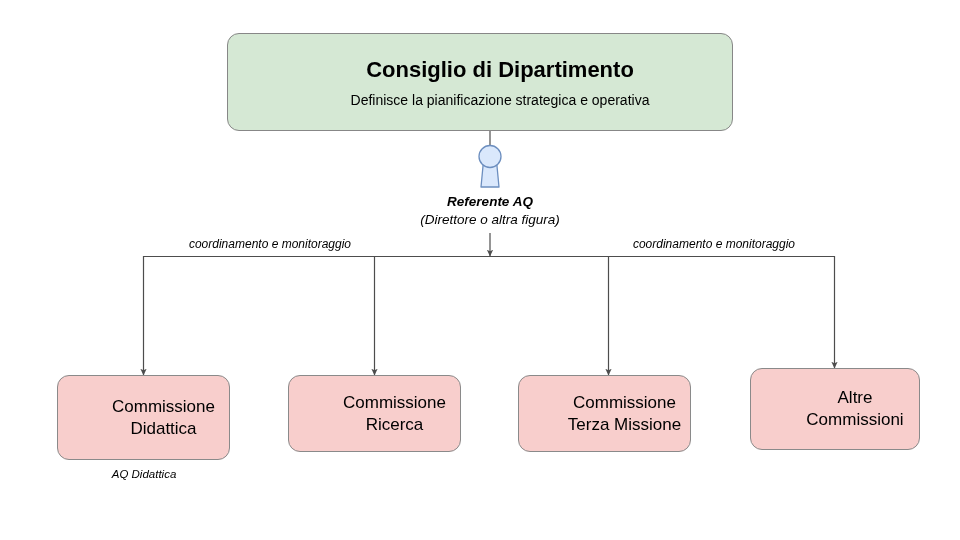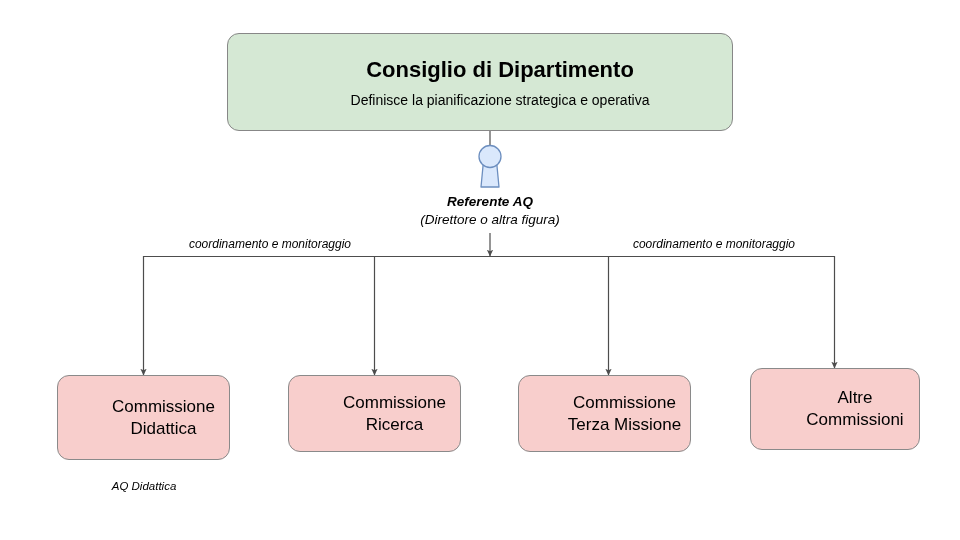--- a/index.html
+++ b/index.html
@@ -142,21 +142,21 @@
   <div class="txt role-name" style="left:390px; top:193px; width:200px;">Referente AQ</div>
   <div class="txt role-sub" style="left:380px; top:211px; width:220px;">(Direttore o altra figura)</div>
 
   <div class="txt edge-label" style="left:160px; top:238px; width:220px;">coordinamento e monitoraggio</div>
   <div class="txt edge-label" style="left:604px; top:238px; width:220px;">coordinamento e monitoraggio</div>
 
   <div class="node node-pink" style="left:57px; top:375px; width:173px; height:85px;">
     <div class="commission-label">Commissione</div>
     <div class="commission-label">Didattica</div>
   </div>
-  <div class="txt caption" style="left:44px; top:467px; width:200px;margin-top:12px;">AQ Didattica</div>
+  <div class="txt caption" style="left:44px; top:467px; width:200px;">AQ Didattica</div>
 
   <div class="node node-pink" style="left:288px; top:375px; width:173px; height:77px;">
     <div class="commission-label">Commissione</div>
     <div class="commission-label">Ricerca</div>
   </div>
 
   <div class="node node-pink" style="left:518px; top:375px; width:173px; height:77px;">
     <div class="commission-label">Commissione</div>
     <div class="commission-label">Terza Missione</div>
   </div>

